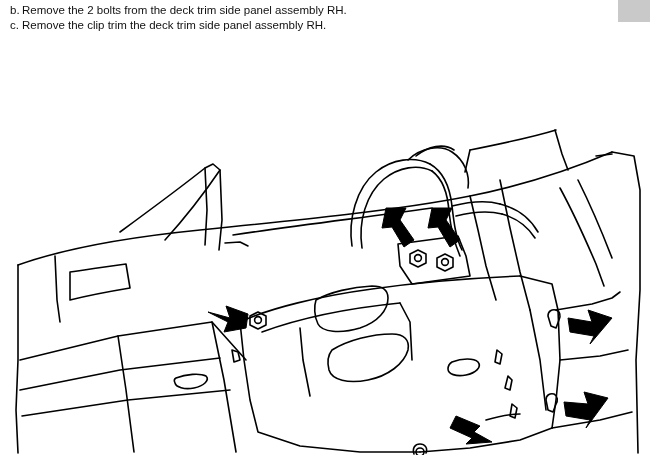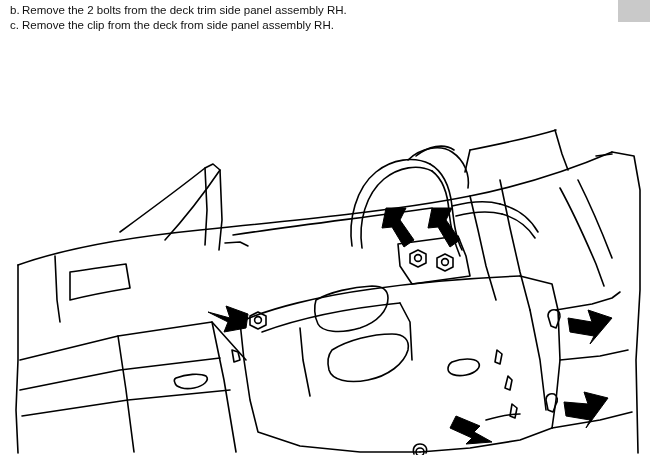--- a/index.html
+++ b/index.html
@@ -62,21 +62,21 @@
 
 <div id="page">
 
   <div class="grey-band"></div>
 
   <div class="instructions">
     <div class="instruction-line">
       <span class="marker">b.</span><span>Remove the 2 bolts from the deck trim side panel assembly RH.</span>
     </div>
     <div class="instruction-line">
-      <span class="marker">c.</span><span>Remove the clip from the deck from side panel assembly RH.</span>
+      <span class="marker">c.</span><span>Remove the clip trim the deck trim side panel assembly RH.</span>
     </div>
   </div>
 
   <div class="figure-wrap">
     <svg width="650" height="395" viewBox="0 0 650 395" xmlns="http://www.w3.org/2000/svg">
       <g fill="none" stroke="#000000" stroke-width="1.6" stroke-linejoin="round" stroke-linecap="round">
 
         <path d="M18 205 L18 300 L16 350 L18 393"></path>
         <path d="M18 205 C 60 190 120 178 200 170 C 300 160 400 150 470 136 C 520 126 570 110 612 92"></path>
         <path d="M612 92 L634 96 L640 130 L640 230 L636 300 L638 393"></path>

